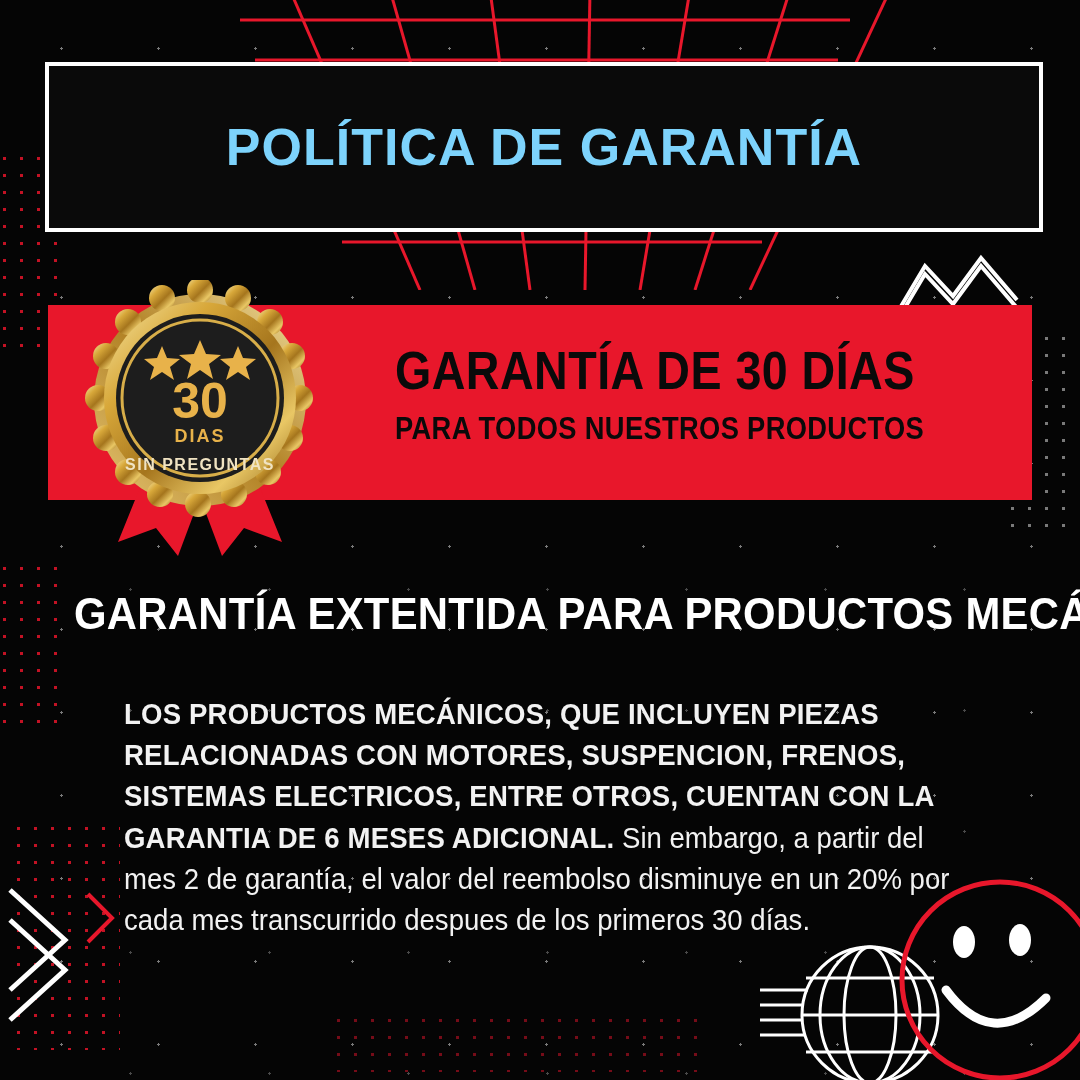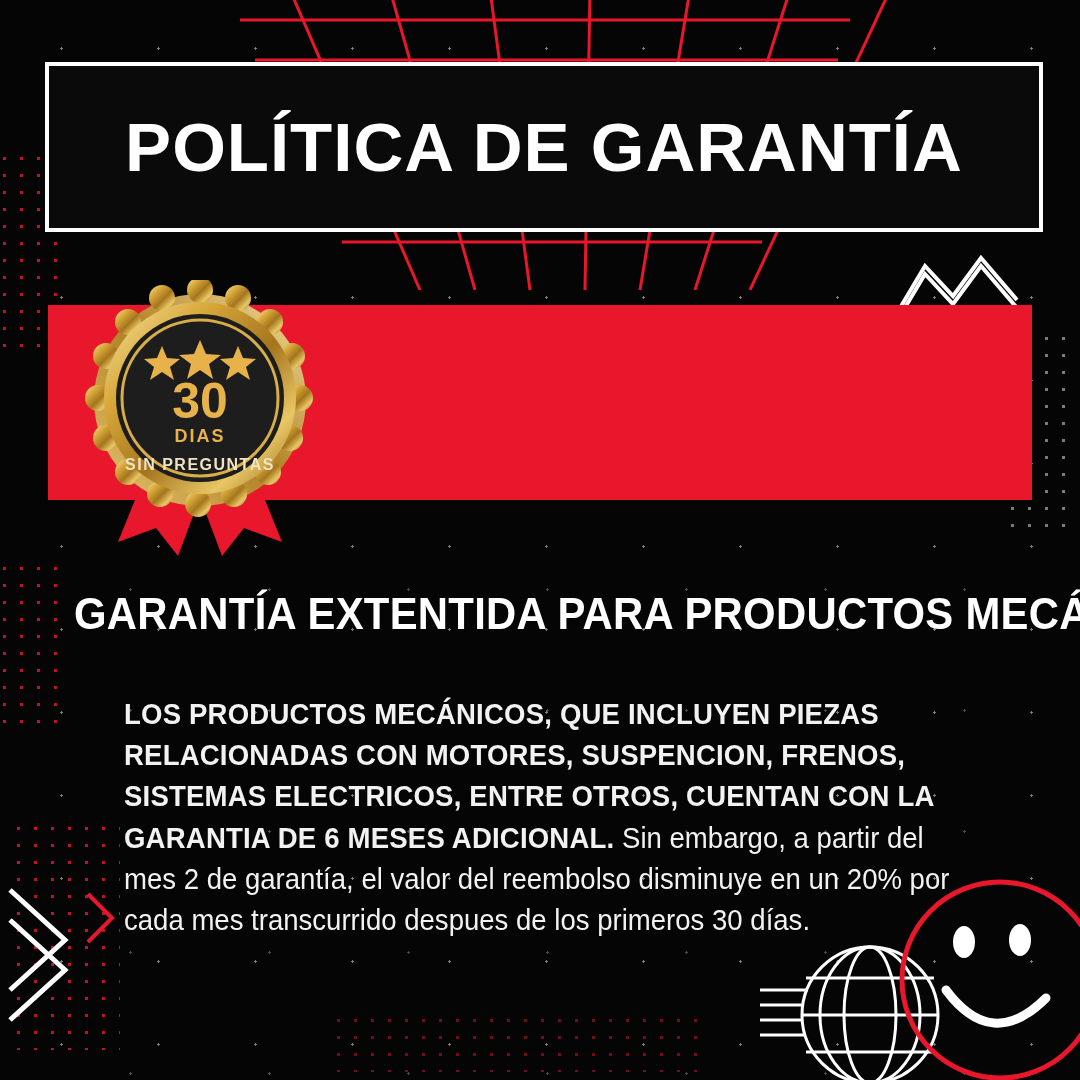--- a/index.html
+++ b/index.html
@@ -68,24 +68,24 @@
     width: 990px;
     height: 162px;
     border: 4px solid #ffffff;
     background: #0a0a0a;
     display: flex;
     align-items: center;
     justify-content: center;
   }
   .title-box h1 {
     margin: 0;
-    font-size: 69px;
+    font-size: 52px;
     letter-spacing: 1px;
     font-weight: 800;
-    color: #ffffff;
+    color: #7dd3fc;
     white-space: nowrap;
     font-family: "Liberation Sans", sans-serif;
     text-align: center;
   }
 
   
   .red-band {
     position: absolute;
     left: 48px;
     top: 305px;
@@ -251,20 +251,24 @@
       </g>
     </svg>
   </div>
 
   <div class="title-box">
     <h1>POLÍTICA DE GARANTÍA</h1>
   </div>
 
   <div class="red-band"></div>
 
+  <div class="band-text">
+    <div class="main">GARANTÍA DE 30 DÍAS</div>
+    <div class="sub">PARA TODOS NUESTROS PRODUCTOS</div>
+  </div>
 
   <svg class="badge" viewBox="0 0 240 280">
     <defs>
       <linearGradient id="goldgrad" x1="0" y1="0" x2="1" y2="1">
         <stop offset="0%" stop-color="#f6e6a4"></stop>
         <stop offset="28%" stop-color="#d8a83a"></stop>
         <stop offset="55%" stop-color="#a5751d"></stop>
         <stop offset="78%" stop-color="#e9c765"></stop>
         <stop offset="100%" stop-color="#8d6214"></stop>
       </linearGradient>

